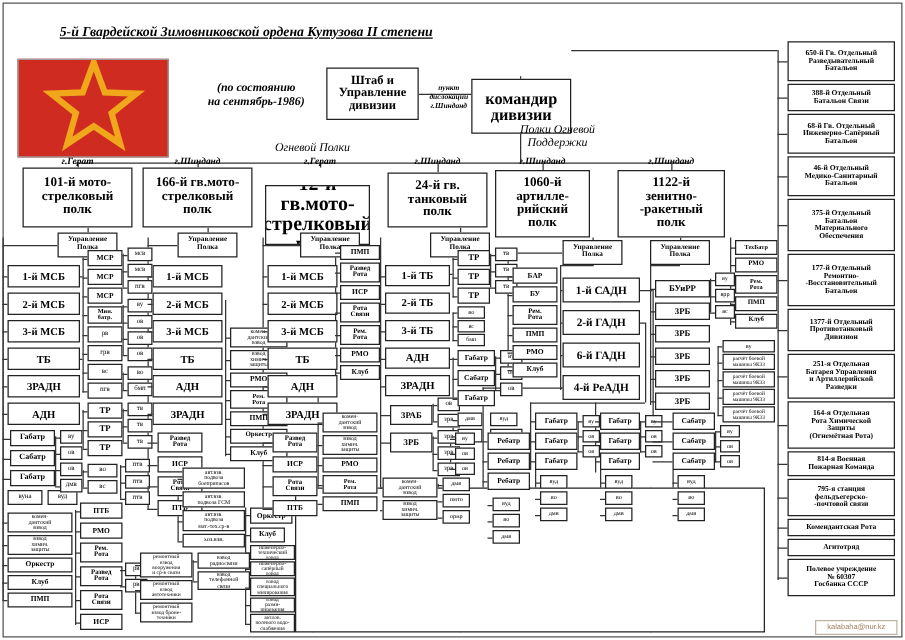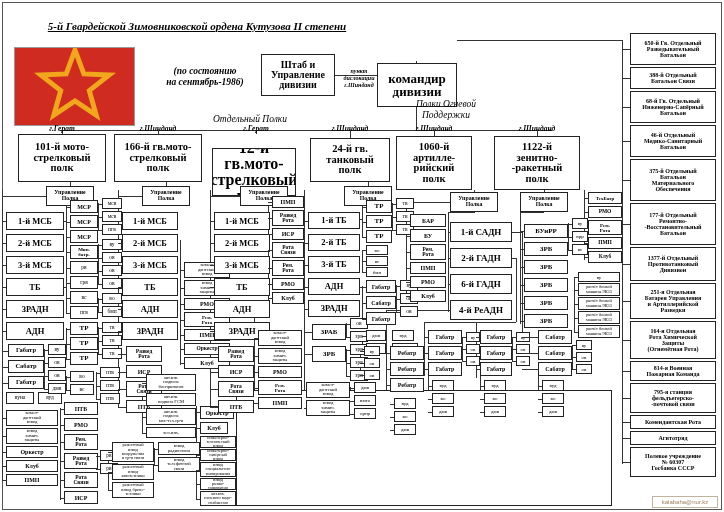--- a/index.html
+++ b/index.html
@@ -739,21 +739,21 @@
     <div class="bx" style="left: 630px; top: 447px; width: 86px; height: 30px; font-size: 6px; font-weight: bold;">Полевое учреждение
 № 60307
 Госбанка СССР</div>
     <div class="sg" style="left: 622px; top: 462px; width: 8px; height: 1px;"></div>
     <div class="fl" style="left: 16px; top: 20px; width: 362px; font-size: 11px; font-weight: bold; font-style: italic; text-decoration: underline;">5-й  Гвардейской Зимовниковской ордена Кутузова II степени</div>
     <div class="fl" style="left: 146px; top: 66px; width: 118px; font-size: 9.5px; font-weight: bold; font-style: italic;">(по состоянию
 на сентябрь-1986)</div>
     <div class="fl" style="left: 336px; top: 68px; width: 46px; font-size: 6px; font-weight: bold; font-style: italic;">пункт
 дислокации
 г.Шинданд</div>
-    <div class="fl" style="left: 190px; top: 114px; width: 120px; font-size: 9.5px; font-style: italic;">Отдельный Полки</div>
+    <div class="fl" style="left: 190px; top: 114px; width: 120px; font-size: 9.5px; font-style: italic;">Огневой Полки</div>
     <div class="fl" style="left: 402px; top: 99px; width: 88px; font-size: 9.5px; font-style: italic;">Полки Огневой
 Поддержки</div>
     <div class="fl" style="left: 22px; top: 125px; width: 80px; font-size: 7.5px; font-weight: bold; font-style: italic;">г.Герат</div>
     <div class="fl" style="left: 118px; top: 125px; width: 80px; font-size: 7.5px; font-weight: bold; font-style: italic;">г.Шинданд</div>
     <div class="fl" style="left: 216px; top: 125px; width: 80px; font-size: 7.5px; font-weight: bold; font-style: italic;">г.Герат</div>
     <div class="fl" style="left: 310px; top: 125px; width: 80px; font-size: 7.5px; font-weight: bold; font-style: italic;">г.Шинданд</div>
     <div class="fl" style="left: 394px; top: 125px; width: 80px; font-size: 7.5px; font-weight: bold; font-style: italic;">г.Шинданд</div>
     <div class="fl" style="left: 497px; top: 125px; width: 80px; font-size: 7.5px; font-weight: bold; font-style: italic;">г.Шинданд</div>
   </div>
 

